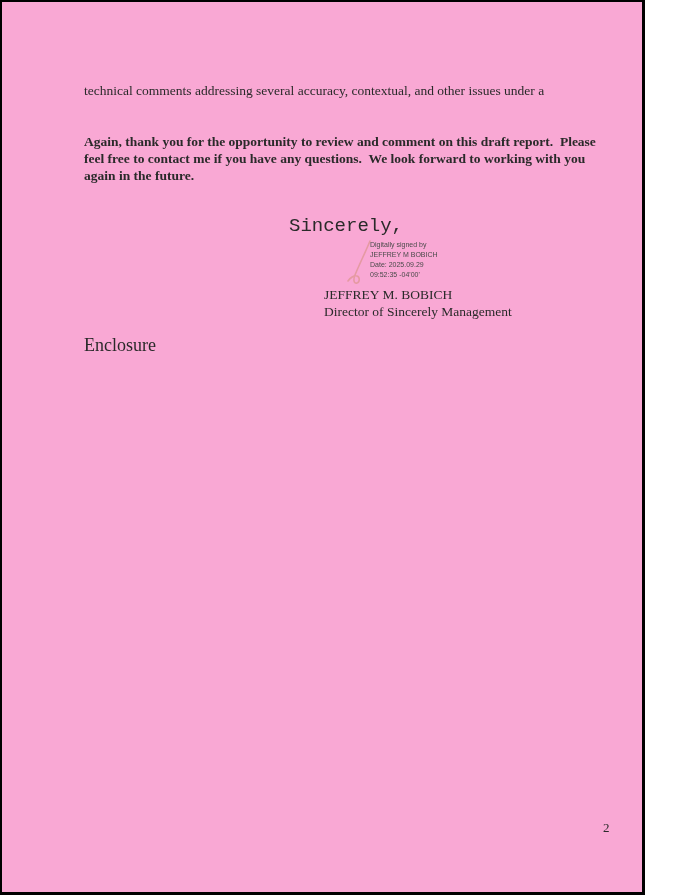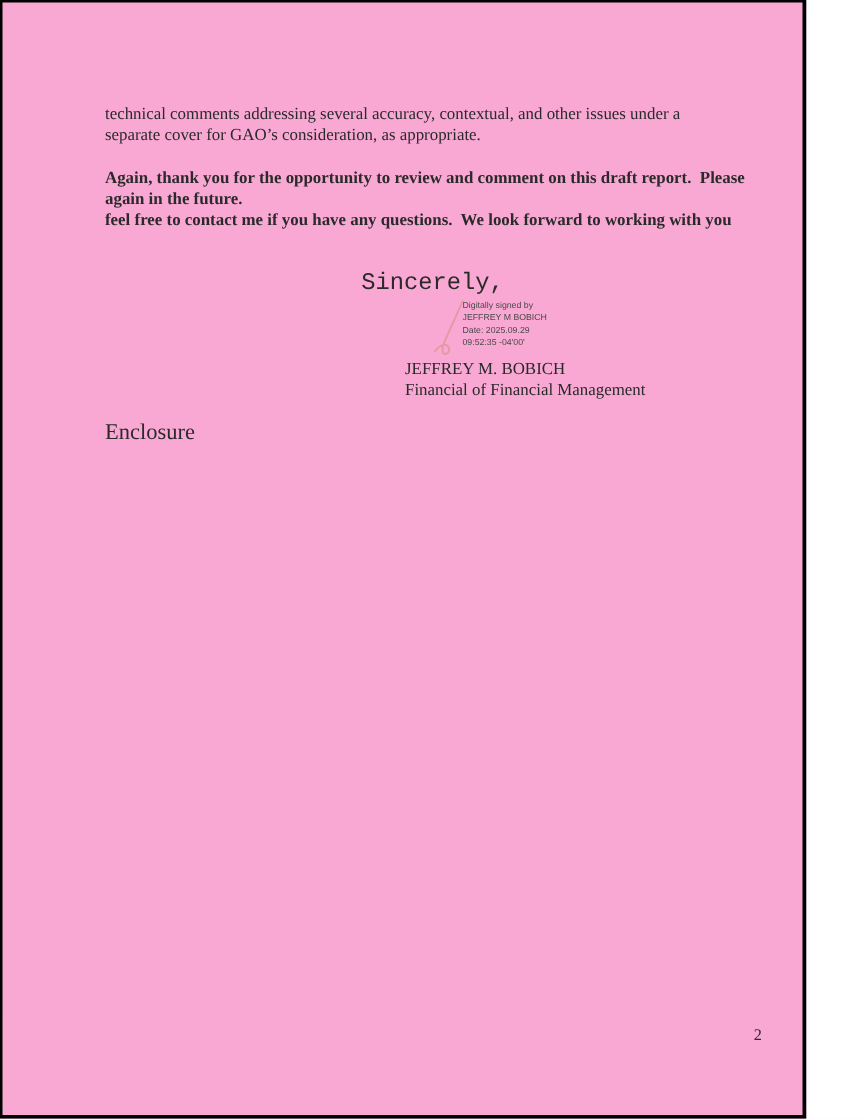--- a/index.html
+++ b/index.html
@@ -64,47 +64,46 @@
   }
   svg.flourish { display: block; }
 </style>
 </head>
 <body>
 
 <div class="page">
 
   <div class="abs body-text" style="left:82px; top:80px;">
     <div class="line">technical comments addressing several accuracy, contextual, and other issues under a</div>
-    <div class="line">separate cover for GAO’s consideration, as appropriate.</div>
   </div>
 
   <div class="abs body-text" style="left:82px; top:131px;font-weight:bold;">
     <div class="line">Again, thank you for the opportunity to review and comment on this draft report.  Please</div>
+    <div class="line">feel free to contact me if you have any questions.  We look forward to working with you</div>
     <div class="line">again in the future.</div>
-    <div class="line">feel free to contact me if you have any questions.  We look forward to working with you</div>
   </div>
 
   <div class="abs closing" style="left:287px; top:216px;">Sincerely,</div>
 
 
   <div class="abs" style="left:344px; top:237px;">
     <svg class="flourish" width="30" height="50" viewBox="0 0 30 50">
       <path d="M 24 2 C 20 12, 13 26, 9 36 C 7 41, 8 45, 11 44 C 14 43, 14 38, 11 37 C 8 36, 4 39, 2 42" fill="none" stroke-width="1.6" stroke-linecap="round" stroke="#e59aa2"></path>
     </svg>
   </div>
 
   <div class="abs stamp-details" style="left:368px; top:238px;">
     <div class="dline">Digitally signed by</div>
     <div class="dline">JEFFREY M BOBICH</div>
     <div class="dline">Date: 2025.09.29</div>
     <div class="dline">09:52:35 -04'00'</div>
   </div>
 
   <div class="abs signer" style="left:287px; top:284px;margin-left:35px;">
     <div class="sline">JEFFREY M. BOBICH</div>
-    <div class="sline">Financial of Financial Management</div>
+    <div class="sline">Director of Sincerely Management</div>
   </div>
 
   <div class="abs enclosure" style="left:82px; top:333px;">Enclosure</div>
 
   <div class="abs page-number" style="left:601px; top:818px;">2</div>
 
 </div>
 
 </body></html>

